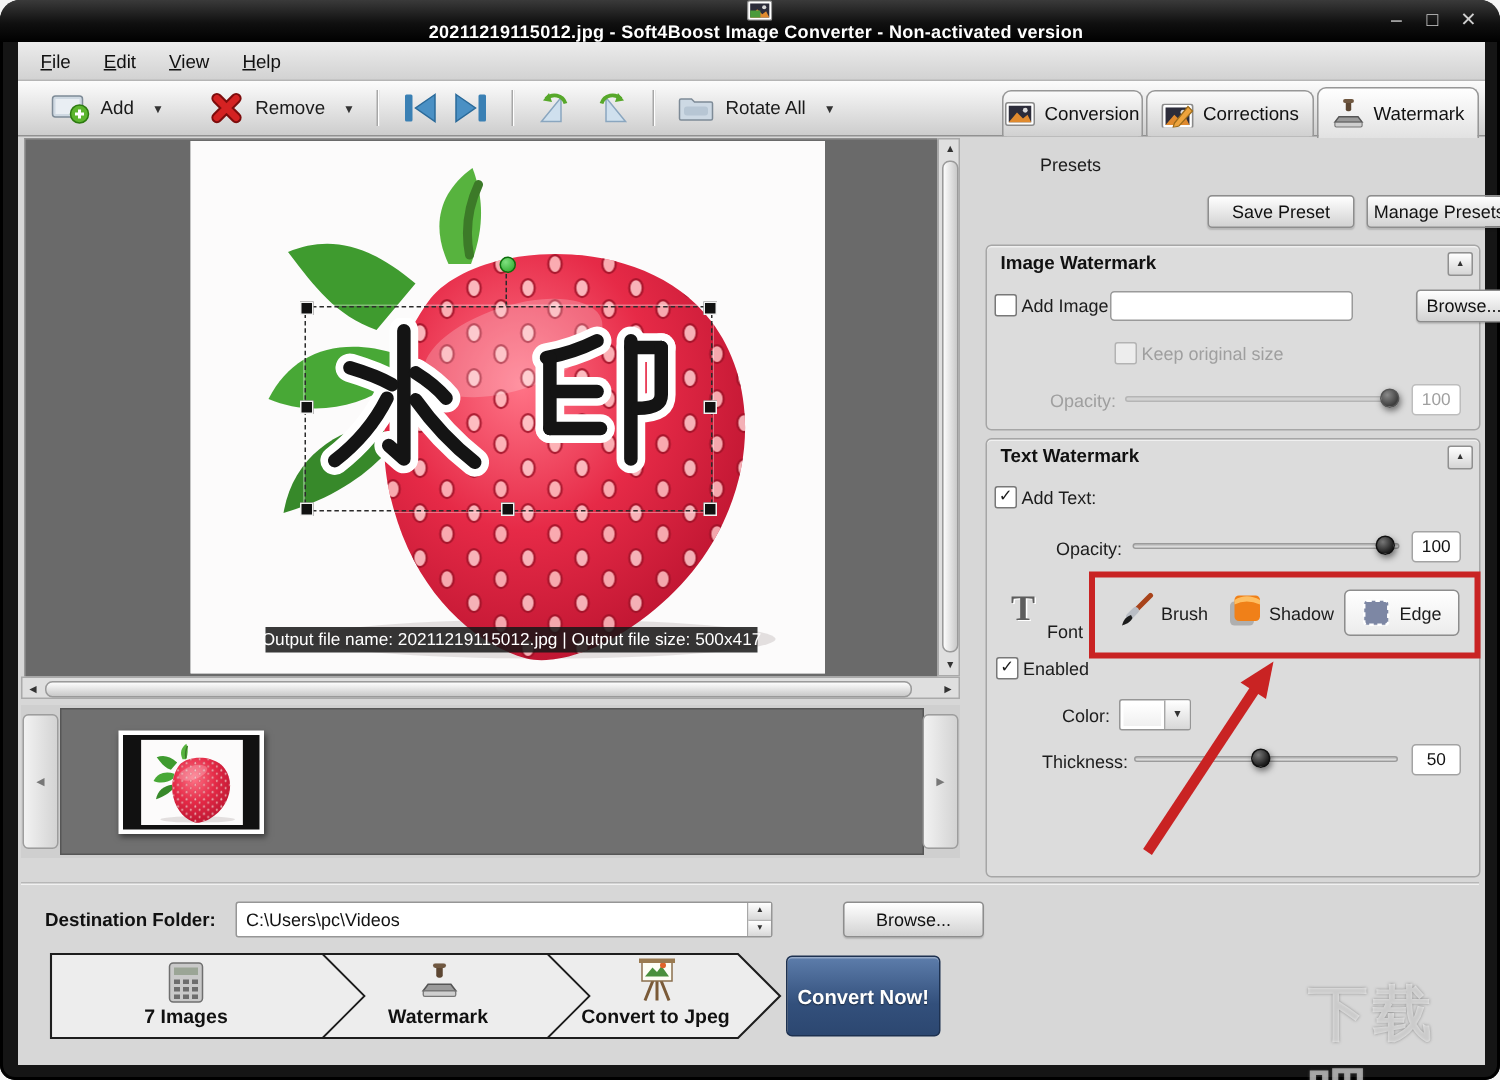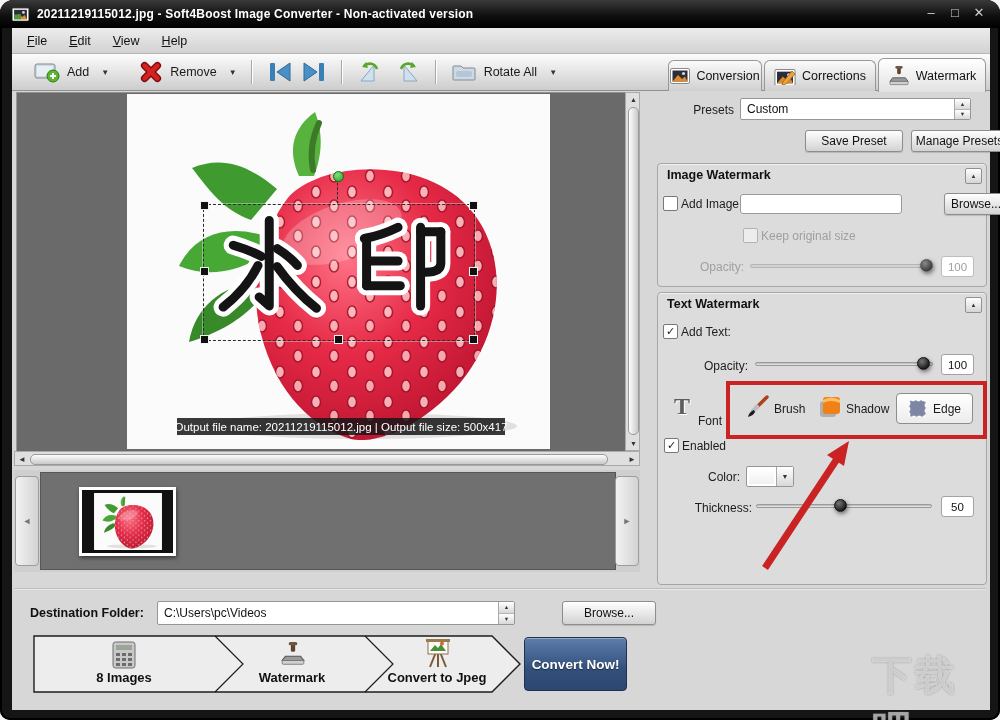--- a/index.html
+++ b/index.html
@@ -1,20 +1,20 @@
 <!DOCTYPE html>
 <html><head>
 <meta charset="utf-8">
 <style>
   html,body{margin:0;padding:0;width:1000px;height:720px;background:#f4f4f4;
     font-family:"Liberation Sans","DejaVu Sans",sans-serif;overflow:hidden;}
   .frame{position:absolute;inset:0;background:#151515;border-radius:14px 14px 10px 10px;
     box-shadow:inset 0 0 0 2px #000, inset 0 2px 0 rgba(255,255,255,.12);}
   .titlebar{position:absolute;left:0;top:0;right:0;height:28px;border-radius:13px 13px 0 0;
-    background:linear-gradient(#3a3a3a,#101010 55%,#000);display:flex;align-items:center;}
+    background:linear-gradient(#3a3a3a,#101010 55%,#000);display:flex;align-items:center;flex-direction:column;}
   .title-text{color:#fff;font-size:12px;font-weight:bold;margin-left:8px;letter-spacing:.2px;}
   .win-controls{position:absolute;right:14px;top:5px;display:flex;gap:10px;color:#cfcfcf;font-size:13px;}
   .win-controls span{cursor:default;width:14px;text-align:center;}
   .content{position:absolute;left:12px;top:28px;right:10px;bottom:10px;background:#d7d7d7;}
   .menubar{position:absolute;left:12px;top:28px;width:978px;height:26px;
     background:linear-gradient(#ececec,#d2d2d2);border-bottom:1px solid #b5b5b5;
     display:flex;align-items:center;gap:4px;padding-left:6px;box-sizing:border-box;}
   .menubar .mi{font-size:12.5px;color:#111;padding:3px 9px;}
   .menubar .mi::first-letter{text-decoration:underline;}
   .toolbar{position:absolute;left:12px;top:54px;width:978px;height:37px;
@@ -339,27 +339,20 @@
     <span>Corrections</span>
   </div>
   <div class="tab active" style="left:878px;width:108px">
     <svg width="22" height="20" viewBox="0 0 24 22">
         <use href="#stamp"></use>
       </svg>
     <span>Watermark</span>
   </div>
 
   <span class="lbl" style="left:660px;top:103px;width:74px;text-align:right">Presets</span>
-  <div class="combo" style="left:740px;top:98px;width:231px;height:22px">
-    <div class="val">Custom</div>
-    <div class="spin">
-      <div>▲</div>
-      <div>▼</div>
-    </div>
-  </div>
   <div class="btn" style="left:770px;top:130px;width:98px;height:22px">Save Preset</div>
   <div class="btn" style="left:876px;top:130px;width:97px;height:22px">Manage Presets</div>
 
   <div class="group" style="left:657px;top:163px;width:328px;height:122px">
     <span class="gtitle">Image Watermark</span>
     <div class="collapse">
         <span>▲</span>
       </div>
     <div class="cb" style="left:5px;top:32px"></div>
     <span class="lbl" style="left:23px;top:33px">Add Image</span>
@@ -462,21 +455,21 @@
         <rect x="10" y="12" width="4" height="3"></rect>
         <rect x="16" y="12" width="4" height="3"></rect>
     <rect x="4" y="17" width="4" height="3"></rect>
         <rect x="10" y="17" width="4" height="3"></rect>
         <rect x="16" y="17" width="4" height="3"></rect>
     <rect x="4" y="22" width="4" height="3"></rect>
         <rect x="10" y="22" width="4" height="3"></rect>
         <rect x="16" y="22" width="4" height="3"></rect>
       </g>
   </svg>
-  <span class="wf-label" style="left:124px;top:670px">8 Images</span>
+  <span class="wf-label" style="left:124px;top:670px">7 Images</span>
   <svg style="position:absolute;left:280px;top:641px" width="26" height="26" viewBox="0 0 24 22">
       <use href="#stamp"></use>
     </svg>
   <span class="wf-label" style="left:292px;top:670px">Watermark</span>
   <svg style="position:absolute;left:424px;top:638px" width="28" height="30" viewBox="0 0 28 30">
     <path d="M6 29 L12 14 M22 29 L16 14 M14 16 L14 29" stroke="#7a5a38" stroke-width="2"></path>
     <rect x="4" y="2" width="20" height="14" fill="#fdfdf5" stroke="#8a6f4e"></rect>
     <path d="M6 13 L11 7 L14 10 L17 6 L22 13 Z" fill="#4a8f3c"></path>
     <circle cx="18" cy="5.5" r="2" fill="#e0632a"></circle>
     <rect x="2" y="1" width="24" height="3" fill="#9a7a50"></rect>

